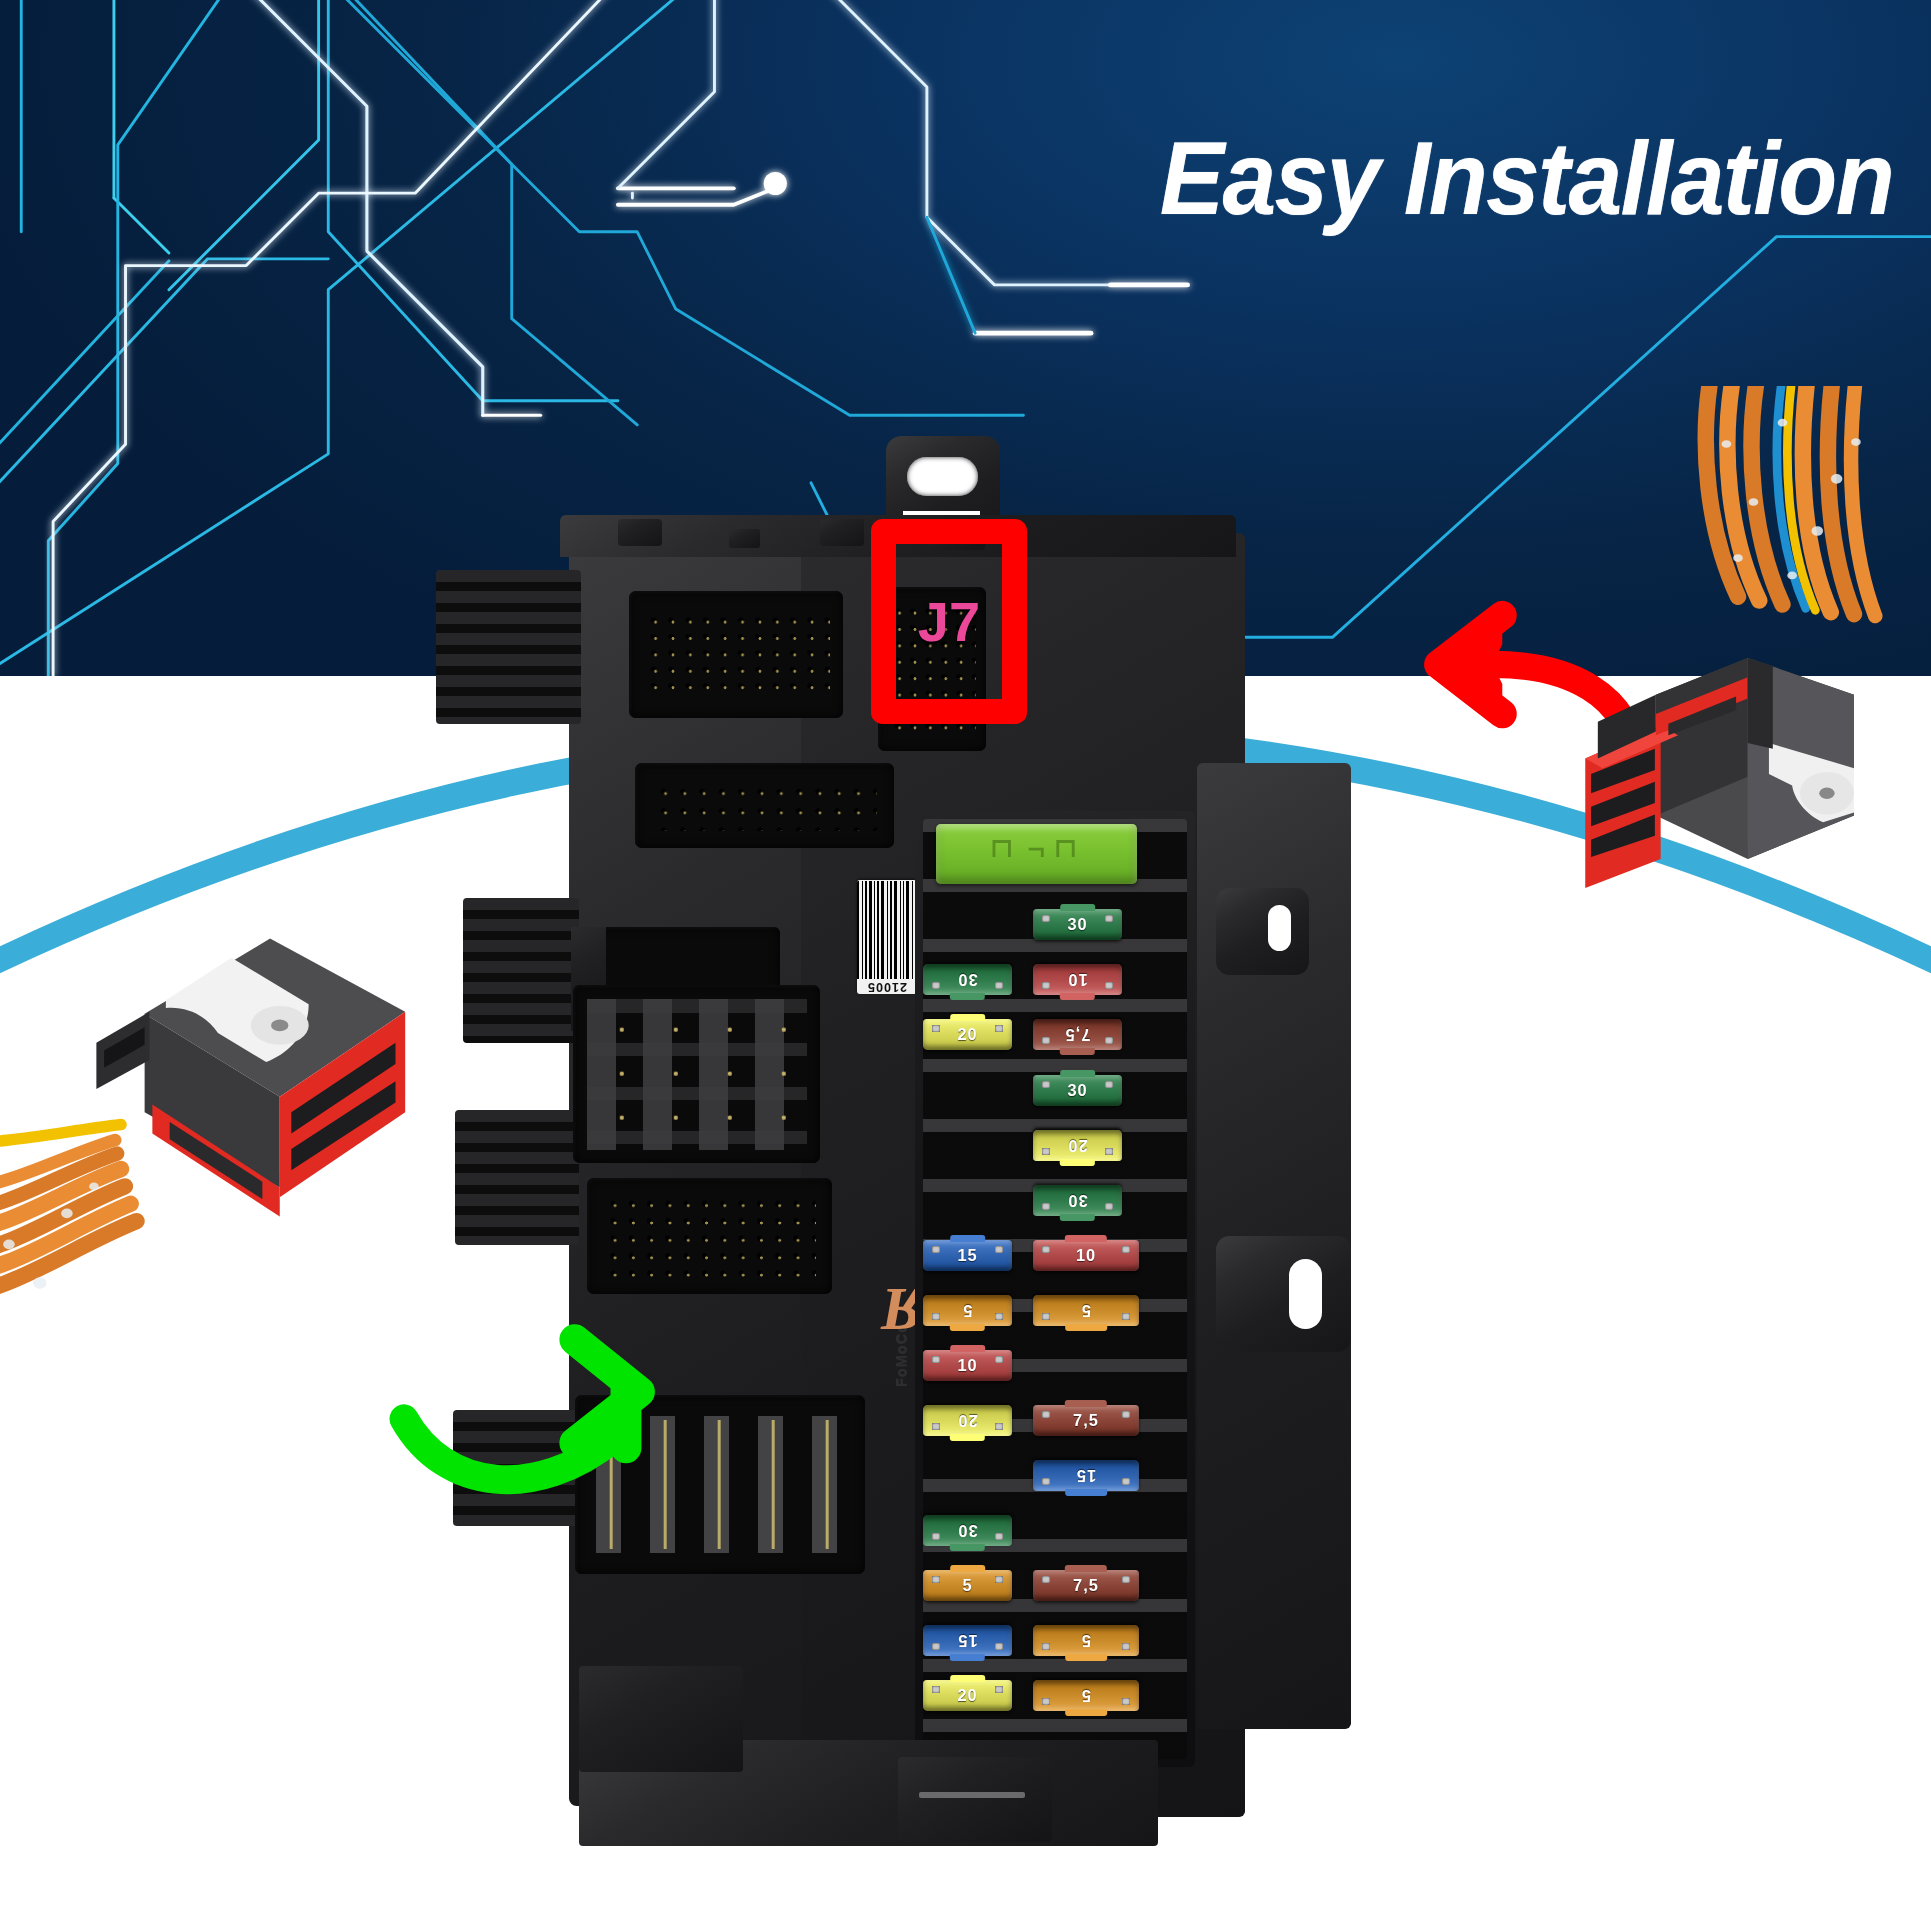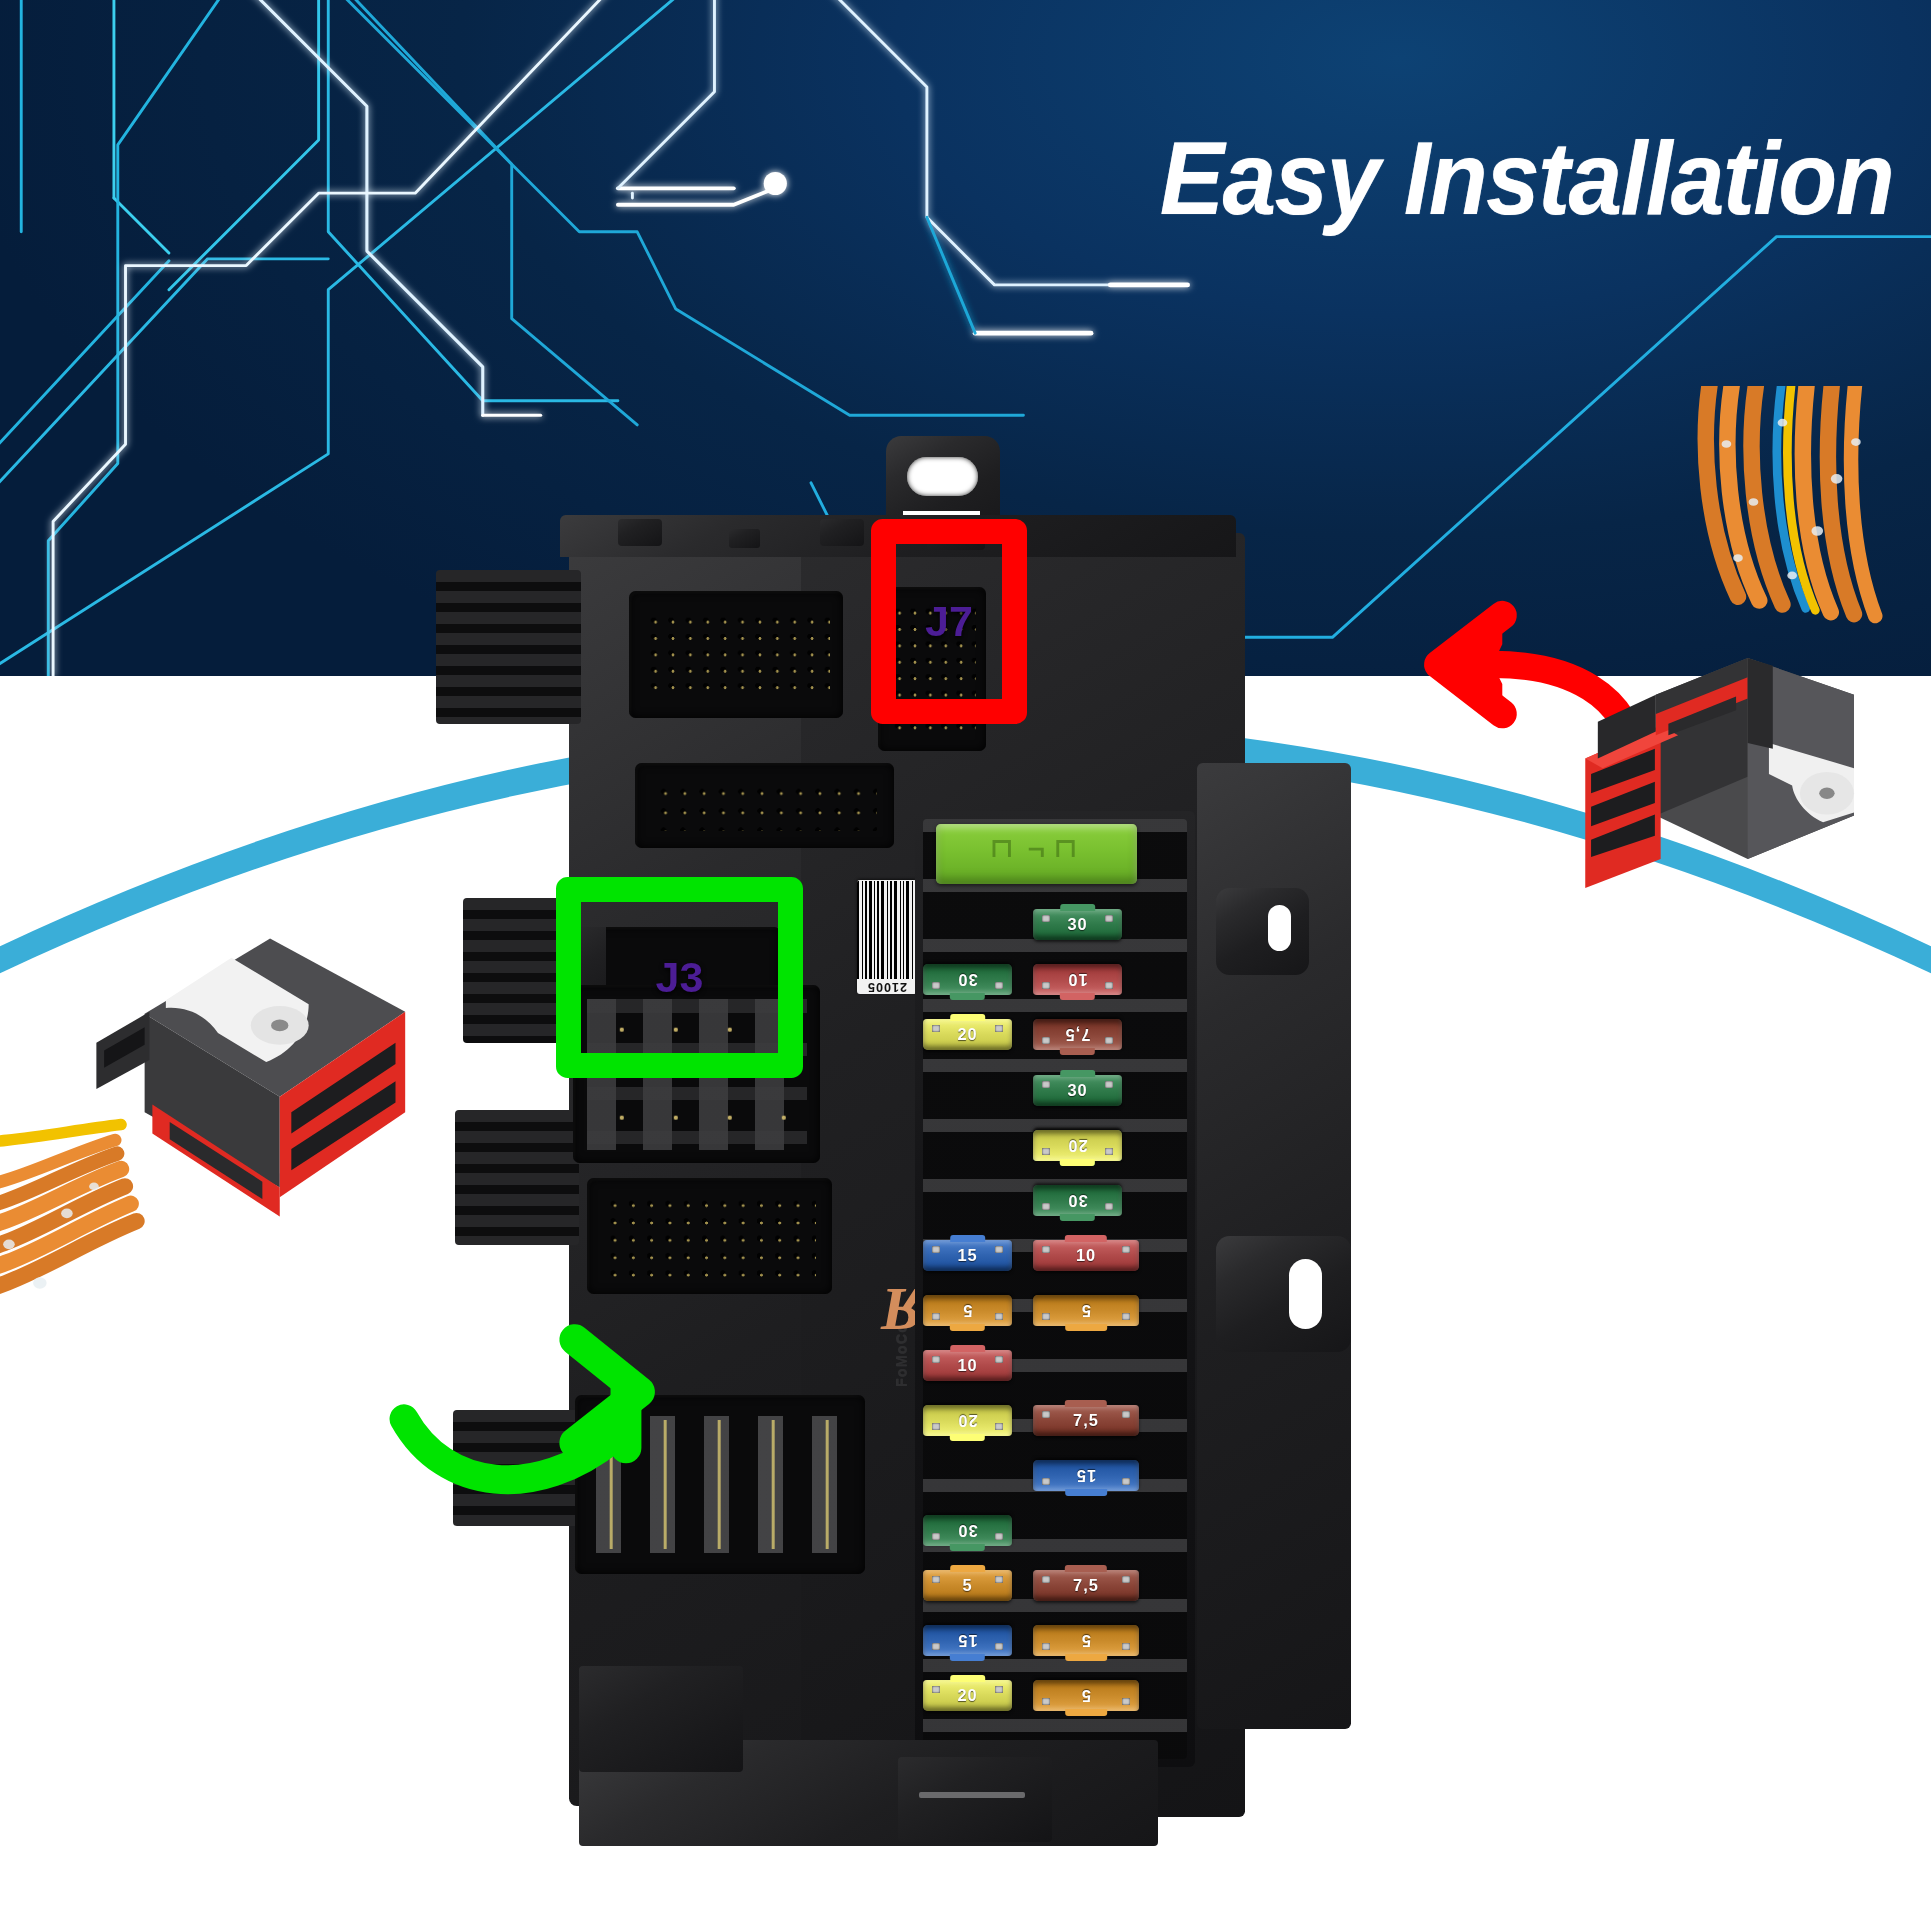--- a/index.html
+++ b/index.html
@@ -115,23 +115,23 @@
   
   .hl-box{
     position:absolute;
     box-sizing:border-box;
     border-radius:11.6px;
     display:flex;align-items:center;justify-content:center;
   }
   .hl-red{border:25px solid #ff0000;}
   .hl-green{border:25px solid #00e400;}
   .hl-label{
-    color:#4c1d95;font-weight:bold;
+    color:#ec4899;font-weight:bold;
     font-family:"Liberation Sans", sans-serif;
-    font-size:43px;
+    font-size:56px;
     text-shadow:0 1.9px 5.8px rgba(0,0,0,.9);
     pointer-events:none;
   }
 
   
   .conn{position:absolute;}
 
   
   .barcode{
     position:absolute;
@@ -440,23 +440,20 @@
         <div style="position:absolute;left:21px;top:35px;width:106px;height:5.8px;background:#6a6a6c;border-radius:1.9px;"></div>
       </div>
       <div class="plastic-d" style="position:absolute;left:0px;top:1193px;width:164px;height:106px;border-radius:3.9px;"></div>
 
     </div>
 
     <div class="hl-box hl-red" style="left:871px;top:104px;width:156px;height:205px;">
       <span class="hl-label">J7</span>
     </div>
 
-    <div class="hl-box hl-green" style="left:556px;top:462px;width:247px;height:201px;">
-      <span class="hl-label">J3</span>
-    </div>
 
     <svg style="position:absolute;left:1313px;top:154px;" width="367" height="251" viewBox="0 0 380 260">
       <path d="M335,205 C330,130 265,96 175,99 L175,99" stroke="#ff0000" stroke-width="28" fill="none" stroke-linecap="round"></path>
       <path d="M196,45 L128,99 L196,152 L196,119 L186,99 L196,78 Z" fill="#ff0000"></path>
       <path d="M196,48 L130,99 L196,150" fill="none" stroke="#ff0000" stroke-width="30" stroke-linejoin="round" stroke-linecap="round"></path>
     </svg>
 
     <svg style="position:absolute;left:377px;top:888px;" width="386" height="251" viewBox="0 0 400 260">
       <path d="M28,120 C70,195 165,205 245,140" stroke="#00e400" stroke-width="30" fill="none" stroke-linecap="round"></path>
       <path d="M205,38 L272,92 L205,145" fill="none" stroke="#00e400" stroke-width="32" stroke-linejoin="round" stroke-linecap="round"></path>

